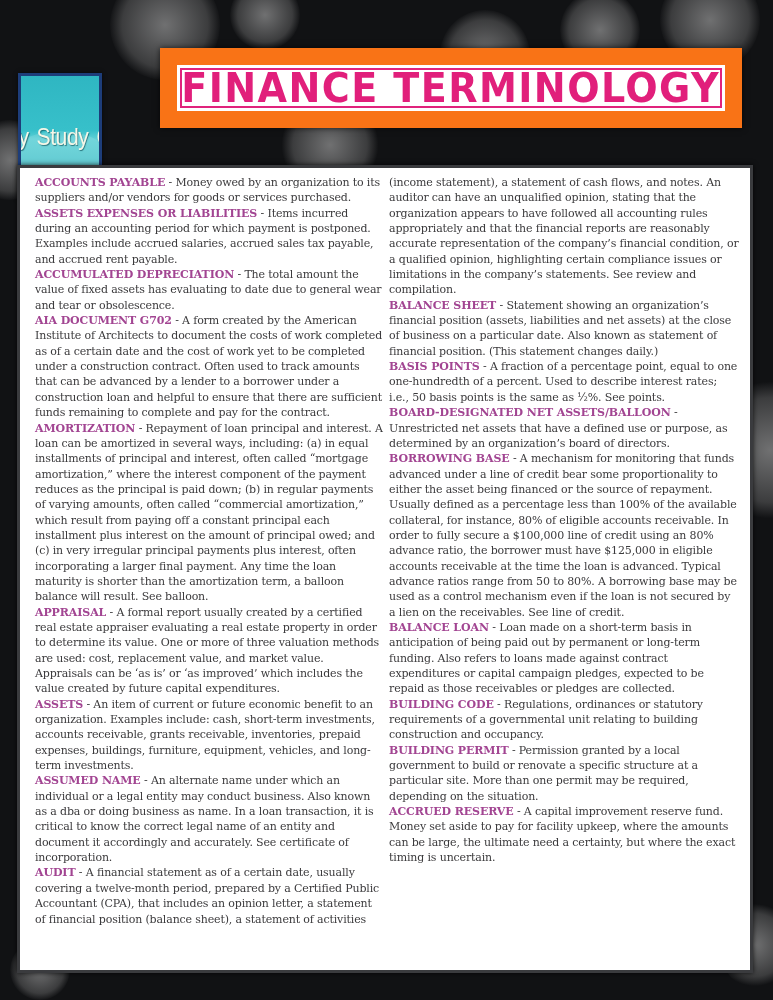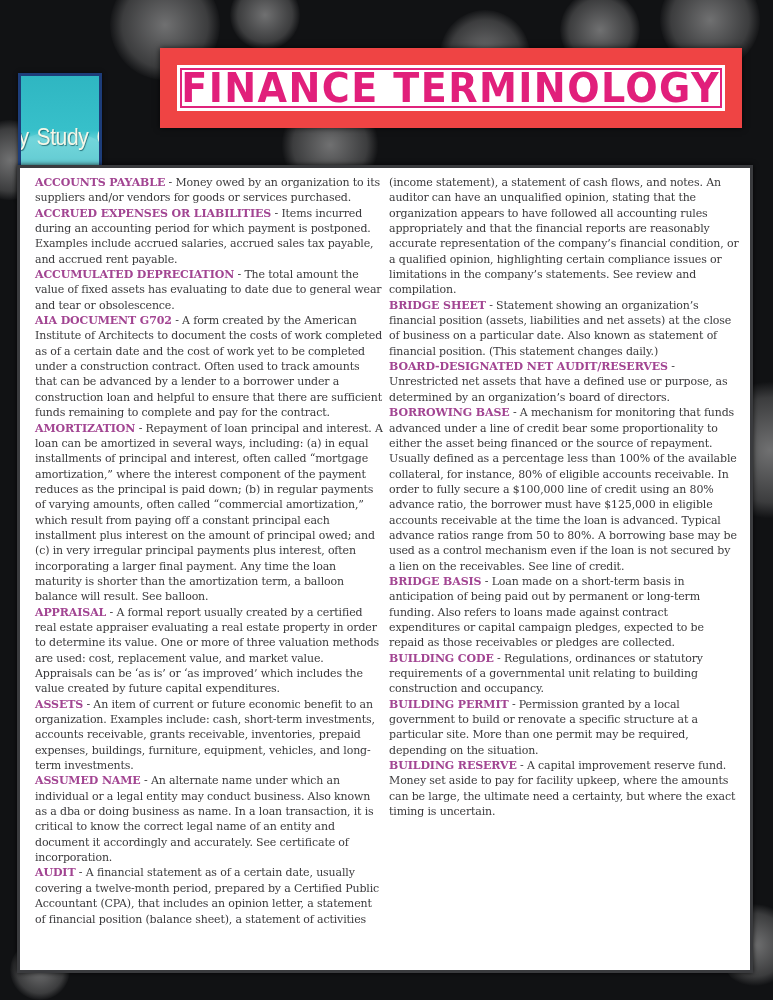--- a/index.html
+++ b/index.html
@@ -29,21 +29,21 @@
   }
   .logo span {
     position: relative;
     font-family: "Liberation Sans", "DejaVu Sans", sans-serif;
     color: #f6f7e8; font-size: 24px; line-height: 37px; letter-spacing: -0.5px;
     text-shadow: 1px 1px 1px rgba(0,60,70,0.6);
     transform: scaleX(0.88);
   }
   .banner {
     position: absolute; left: 160px; top: 48px; width: 582px; height: 80px;
-    background: #ef4444; padding: 17px;
+    background: #f97316; padding: 17px;
     box-shadow: 0 0 6px rgba(0,0,0,0.7);
   }
   .banner-inner {
     width: 100%; height: 100%; background: #fff; padding: 3px;
   }
   .banner-inner2 {
     width: 100%; height: 100%; border: 2px solid #e0237c; background: #fff;
     display: flex; align-items: center; justify-content: center;
   }
   .banner-title {
@@ -93,32 +93,33 @@
   <div class="banner-inner">
     <div class="banner-inner2">
       <div class="banner-title">FINANCE TERMINOLOGY</div>
     </div>
   </div>
 </div>
 
 <div class="panel">
   <div class="col left" id="left-col">
       <span class="entry"><span class="term">ACCOUNTS PAYABLE</span><span class="def"> - Money owed by an organization to its suppliers and/or vendors for goods or services purchased.</span></span>
-      <span class="entry"><span class="term">ACCRUED EXPENSES OR LIABILITIES</span><span class="def"> - Items incurred during an accounting period for which payment is postponed. Examples include accrued salaries, accrued sales tax payable, and accrued rent payable.</span></span>
+      <span class="entry"><span class="term">ASSETS EXPENSES OR LIABILITIES</span><span class="def"> - Items incurred during an accounting period for which payment is postponed. Examples include accrued salaries, accrued sales tax payable, and accrued rent payable.</span></span>
       <span class="entry"><span class="term">ACCUMULATED DEPRECIATION</span><span class="def"> - The total amount the value of fixed assets has evaluating to date due to general wear and tear or obsolescence.</span></span>
       <span class="entry"><span class="term">AIA DOCUMENT G702</span><span class="def"> - A form created by the American Institute of Architects to document the costs of work completed as of a certain date and the cost of work yet to be completed under a construction contract. Often used to track amounts that can be advanced by a lender to a borrower under a construction loan and helpful to ensure that there are sufficient funds remaining to complete and pay for the contract.</span></span>
       <span class="entry"><span class="term">AMORTIZATION</span><span class="def"> - Repayment of loan principal and interest. A loan can be amortized in several ways, including: (a) in equal installments of principal and interest, often called “mortgage amortization,” where the interest component of the payment reduces as the principal is paid down; (b) in regular payments of varying amounts, often called “commercial amortization,” which result from paying off a constant principal each installment plus interest on the amount of principal owed; and (c) in very irregular principal payments plus interest, often incorporating a larger final payment. Any time the loan maturity is shorter than the amortization term, a balloon balance will result. See balloon.</span></span>
       <span class="entry"><span class="term">APPRAISAL</span><span class="def"> - A formal report usually created by a certified real estate appraiser evaluating a real estate property in order to determine its value. One or more of three valuation methods are used: cost, replacement value, and market value. Appraisals can be ‘as is’ or ‘as improved’ which includes the value created by future capital expenditures.</span></span>
       <span class="entry"><span class="term">ASSETS</span><span class="def"> - An item of current or future economic benefit to an organization. Examples include: cash, short-term investments, accounts receivable, grants receivable, inventories, prepaid expenses, buildings, furniture, equipment, vehicles, and long-term investments.</span></span>
       <span class="entry"><span class="term">ASSUMED NAME</span><span class="def"> - An alternate name under which an individual or a legal entity may conduct business. Also known as a dba or doing business as name. In a loan transaction, it is critical to know the correct legal name of an entity and document it accordingly and accurately. See certificate of incorporation.</span></span>
       <span class="entry"><span class="term">AUDIT</span><span class="def"> - A financial statement as of a certain date, usually covering a twelve-month period, prepared by a Certified Public Accountant (CPA), that includes an opinion letter, a statement of financial position (balance sheet), a statement of activities</span></span>
     </div>
   <div class="col right" id="right-col">
       <span class="entry"><span class="term"></span><span class="def">(income statement), a statement of cash flows, and notes. An auditor can have an unqualified opinion, stating that the organization appears to have followed all accounting rules appropriately and that the financial reports are reasonably accurate representation of the company’s financial condition, or a qualified opinion, highlighting certain compliance issues or limitations in the company’s statements. See review and compilation.</span></span>
-      <span class="entry"><span class="term">BRIDGE SHEET</span><span class="def"> - Statement showing an organization’s financial position (assets, liabilities and net assets) at the close of business on a particular date. Also known as statement of financial position. (This statement changes daily.)</span></span>
-      <span class="entry"><span class="term">BOARD-DESIGNATED NET AUDIT/RESERVES</span><span class="def"> - Unrestricted net assets that have a defined use or purpose, as determined by an organization’s board of directors.</span></span>
+      <span class="entry"><span class="term">BALANCE SHEET</span><span class="def"> - Statement showing an organization’s financial position (assets, liabilities and net assets) at the close of business on a particular date. Also known as statement of financial position. (This statement changes daily.)</span></span>
+      <span class="entry"><span class="term">BASIS POINTS</span><span class="def"> - A fraction of a percentage point, equal to one one-hundredth of a percent. Used to describe interest rates; i.e., 50 basis points is the same as ½%. See points.</span></span>
+      <span class="entry"><span class="term">BOARD-DESIGNATED NET ASSETS/BALLOON</span><span class="def"> - Unrestricted net assets that have a defined use or purpose, as determined by an organization’s board of directors.</span></span>
       <span class="entry"><span class="term">BORROWING BASE</span><span class="def"> - A mechanism for monitoring that funds advanced under a line of credit bear some proportionality to either the asset being financed or the source of repayment. Usually defined as a percentage less than 100% of the available collateral, for instance, 80% of eligible accounts receivable. In order to fully secure a $100,000 line of credit using an 80% advance ratio, the borrower must have $125,000 in eligible accounts receivable at the time the loan is advanced. Typical advance ratios range from 50 to 80%. A borrowing base may be used as a control mechanism even if the loan is not secured by a lien on the receivables. See line of credit.</span></span>
-      <span class="entry"><span class="term">BRIDGE BASIS</span><span class="def"> - Loan made on a short-term basis in anticipation of being paid out by permanent or long-term funding. Also refers to loans made against contract expenditures or capital campaign pledges, expected to be repaid as those receivables or pledges are collected.</span></span>
+      <span class="entry"><span class="term">BALANCE LOAN</span><span class="def"> - Loan made on a short-term basis in anticipation of being paid out by permanent or long-term funding. Also refers to loans made against contract expenditures or capital campaign pledges, expected to be repaid as those receivables or pledges are collected.</span></span>
       <span class="entry"><span class="term">BUILDING CODE</span><span class="def"> - Regulations, ordinances or statutory requirements of a governmental unit relating to building construction and occupancy.</span></span>
       <span class="entry"><span class="term">BUILDING PERMIT</span><span class="def"> - Permission granted by a local government to build or renovate a specific structure at a particular site. More than one permit may be required, depending on the situation.</span></span>
-      <span class="entry"><span class="term">BUILDING RESERVE</span><span class="def"> - A capital improvement reserve fund. Money set aside to pay for facility upkeep, where the amounts can be large, the ultimate need a certainty, but where the exact timing is uncertain.</span></span>
+      <span class="entry"><span class="term">ACCRUED RESERVE</span><span class="def"> - A capital improvement reserve fund. Money set aside to pay for facility upkeep, where the amounts can be large, the ultimate need a certainty, but where the exact timing is uncertain.</span></span>
     </div>
 </div>
 
 </body></html>

